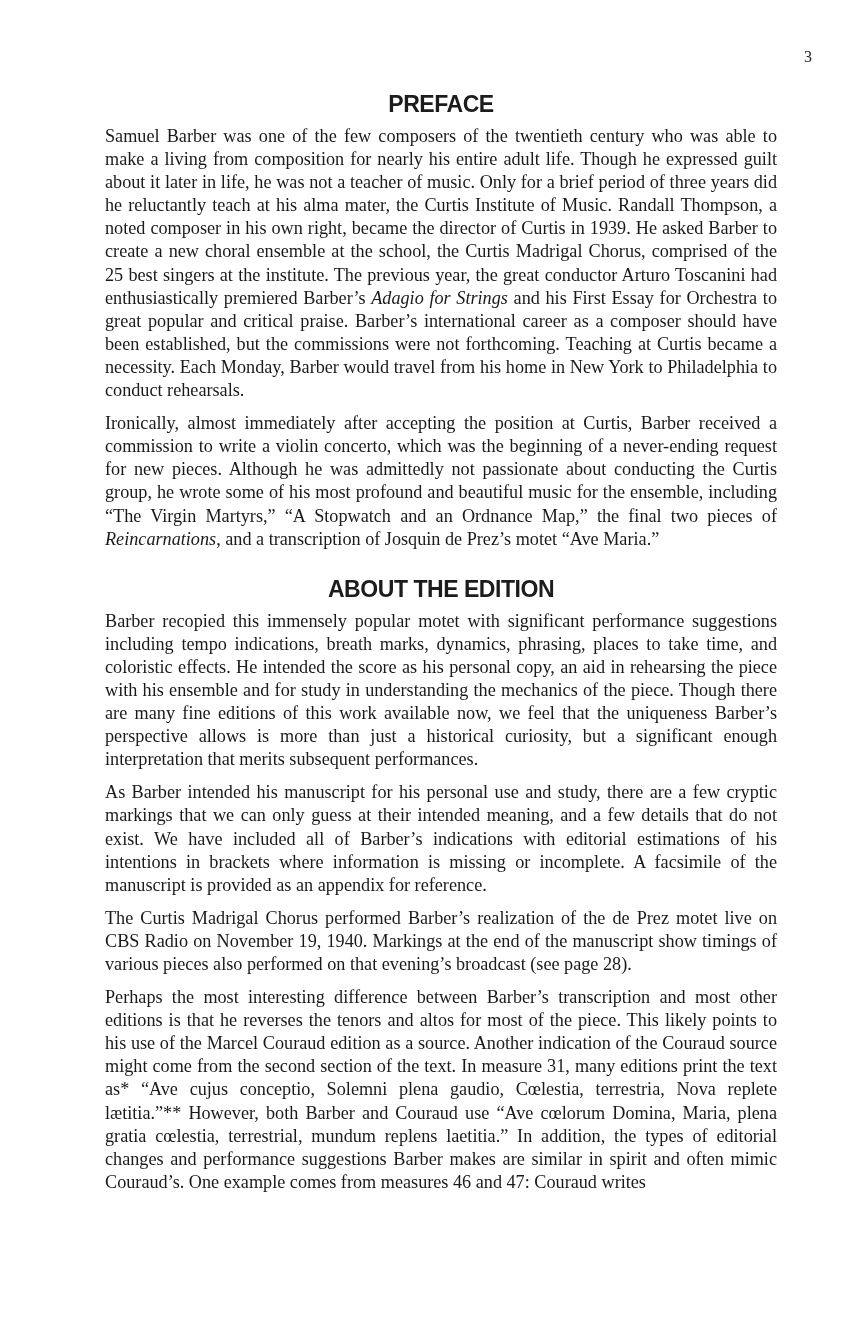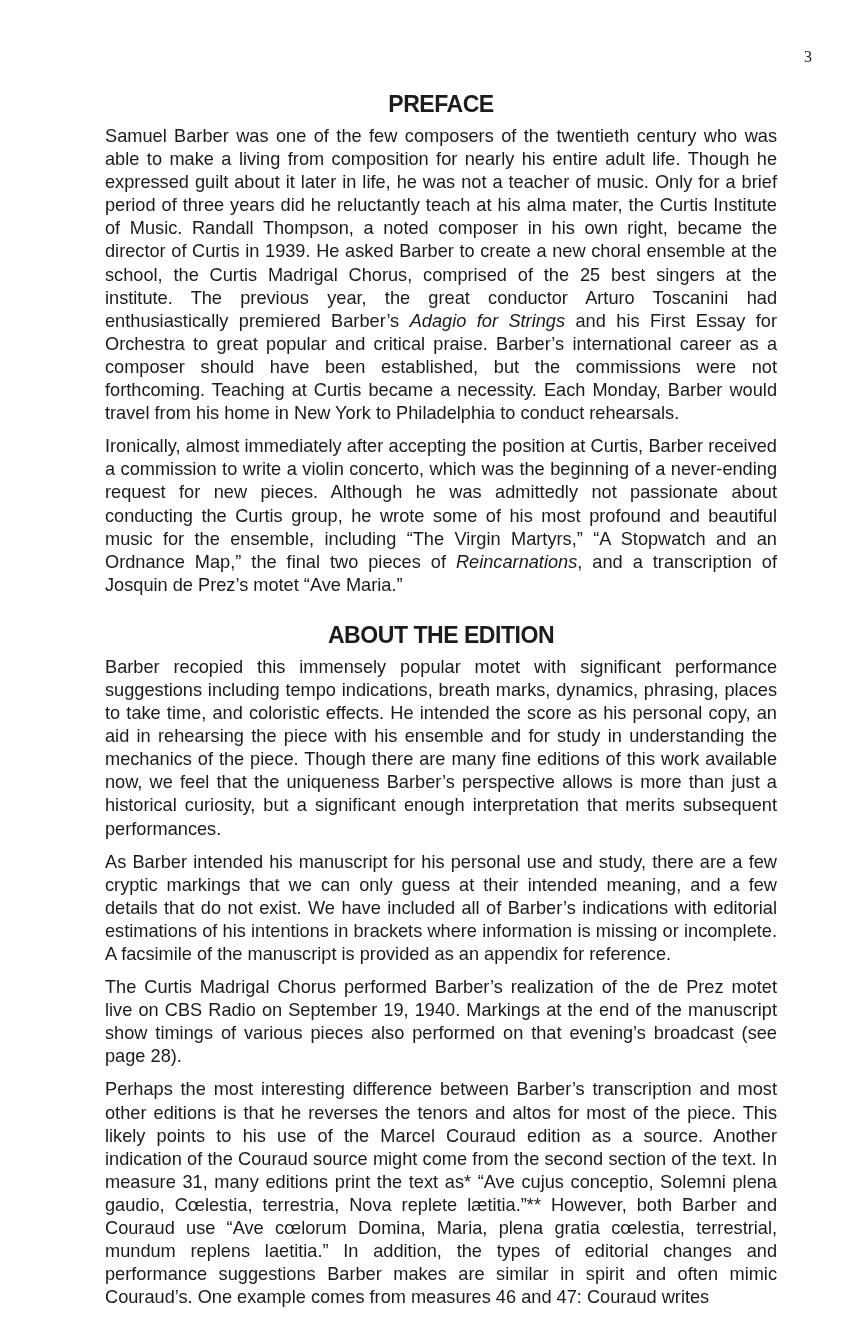--- a/index.html
+++ b/index.html
@@ -43,21 +43,21 @@
     .section-heading.first {
       height: 36px;
       line-height: 36px;
     }
     .section-heading.second {
       margin-top: 20px;
       height: 36px;
       line-height: 36px;
     }
     .para {
-      font-family: Liberation Sans, sans-serif;
+      font-family: Liberation Serif, serif;
       font-size: 18.2px;
       line-height: 23.1px;
       text-align: justify;
       margin: 0 0 10px 0;
       color: #1a1a1a;
     }
     .para.first-in-section {
       margin-top: 3px;
     }
     .para em {
@@ -76,17 +76,17 @@
   <p class="para first-in-section"><span>Samuel Barber was one of the few composers of the twentieth century who was able to make a living from composition for nearly his entire adult life. Though he expressed guilt about it later in life, he was not a teacher of music. Only for a brief period of three years did he reluctantly teach at his alma mater, the Curtis Institute of Music. Randall Thompson, a noted composer in his own right, became the director of Curtis in 1939. He asked Barber to create a new choral ensemble at the school, the Curtis Madrigal Chorus, comprised of the 25 best singers at the institute. The previous year, the great conductor Arturo Toscanini had enthusiastically premiered Barber’s </span><em>Adagio for Strings</em><span> and his First Essay for Orchestra to great popular and critical praise. Barber’s international career as a composer should have been established, but the commissions were not forthcoming. Teaching at Curtis became a necessity. Each Monday, Barber would travel from his home in New York to Philadelphia to conduct rehearsals.</span></p>
 
   <p class="para"><span>Ironically, almost immediately after accepting the position at Curtis, Barber received a commission to write a violin concerto, which was the beginning of a never-ending request for new pieces. Although he was admittedly not passionate about conducting the Curtis group, he wrote some of his most profound and beautiful music for the ensemble, including “The Virgin Martyrs,” “A Stopwatch and an Ordnance Map,” the final two pieces of </span><em>Reincarnations</em><span>, and a transcription of Josquin de Prez’s motet “Ave Maria.”</span></p>
 
   <h2 class="section-heading second">ABOUT THE EDITION</h2>
 
   <p class="para first-in-section">Barber recopied this immensely popular motet with significant performance suggestions including tempo indications, breath marks, dynamics, phrasing, places to take time, and coloristic effects. He intended the score as his personal copy, an aid in rehearsing the piece with his ensemble and for study in understanding the mechanics of the piece. Though there are many fine editions of this work available now, we feel that the uniqueness Barber’s perspective allows is more than just a historical curiosity, but a significant enough interpretation that merits subsequent performances.</p>
 
   <p class="para">As Barber intended his manuscript for his personal use and study, there are a few cryptic markings that we can only guess at their intended meaning, and a few details that do not exist. We have included all of Barber’s indications with editorial estimations of his intentions in brackets where information is missing or incomplete. A facsimile of the manuscript is provided as an appendix for reference.</p>
 
-  <p class="para">The Curtis Madrigal Chorus performed Barber’s realization of the de Prez motet live on CBS Radio on September 19, 1940. Markings at the end of the manuscript show timings of various pieces also performed on that evening’s broadcast (see page 28).</p>
+  <p class="para">The Curtis Madrigal Chorus performed Barber’s realization of the de Prez motet live on CBS Radio on November 19, 1940. Markings at the end of the manuscript show timings of various pieces also performed on that evening’s broadcast (see page 28).</p>
 
   <p class="para">Perhaps the most interesting difference between Barber’s transcription and most other editions is that he reverses the tenors and altos for most of the piece. This likely points to his use of the Marcel Couraud edition as a source. Another indication of the Couraud source might come from the second section of the text. In measure 31, many editions print the text as* “Ave cujus conceptio, Solemni plena gaudio, Cœlestia, terrestria, Nova replete lætitia.”** However, both Barber and Couraud use “Ave cœlorum Domina, Maria, plena gratia cœlestia, terrestrial, mundum replens laetitia.” In addition, the types of editorial changes and performance suggestions Barber makes are similar in spirit and often mimic Couraud’s. One example comes from measures 46 and 47: Couraud writes</p>
 
 </div>
 
 </body></html>

